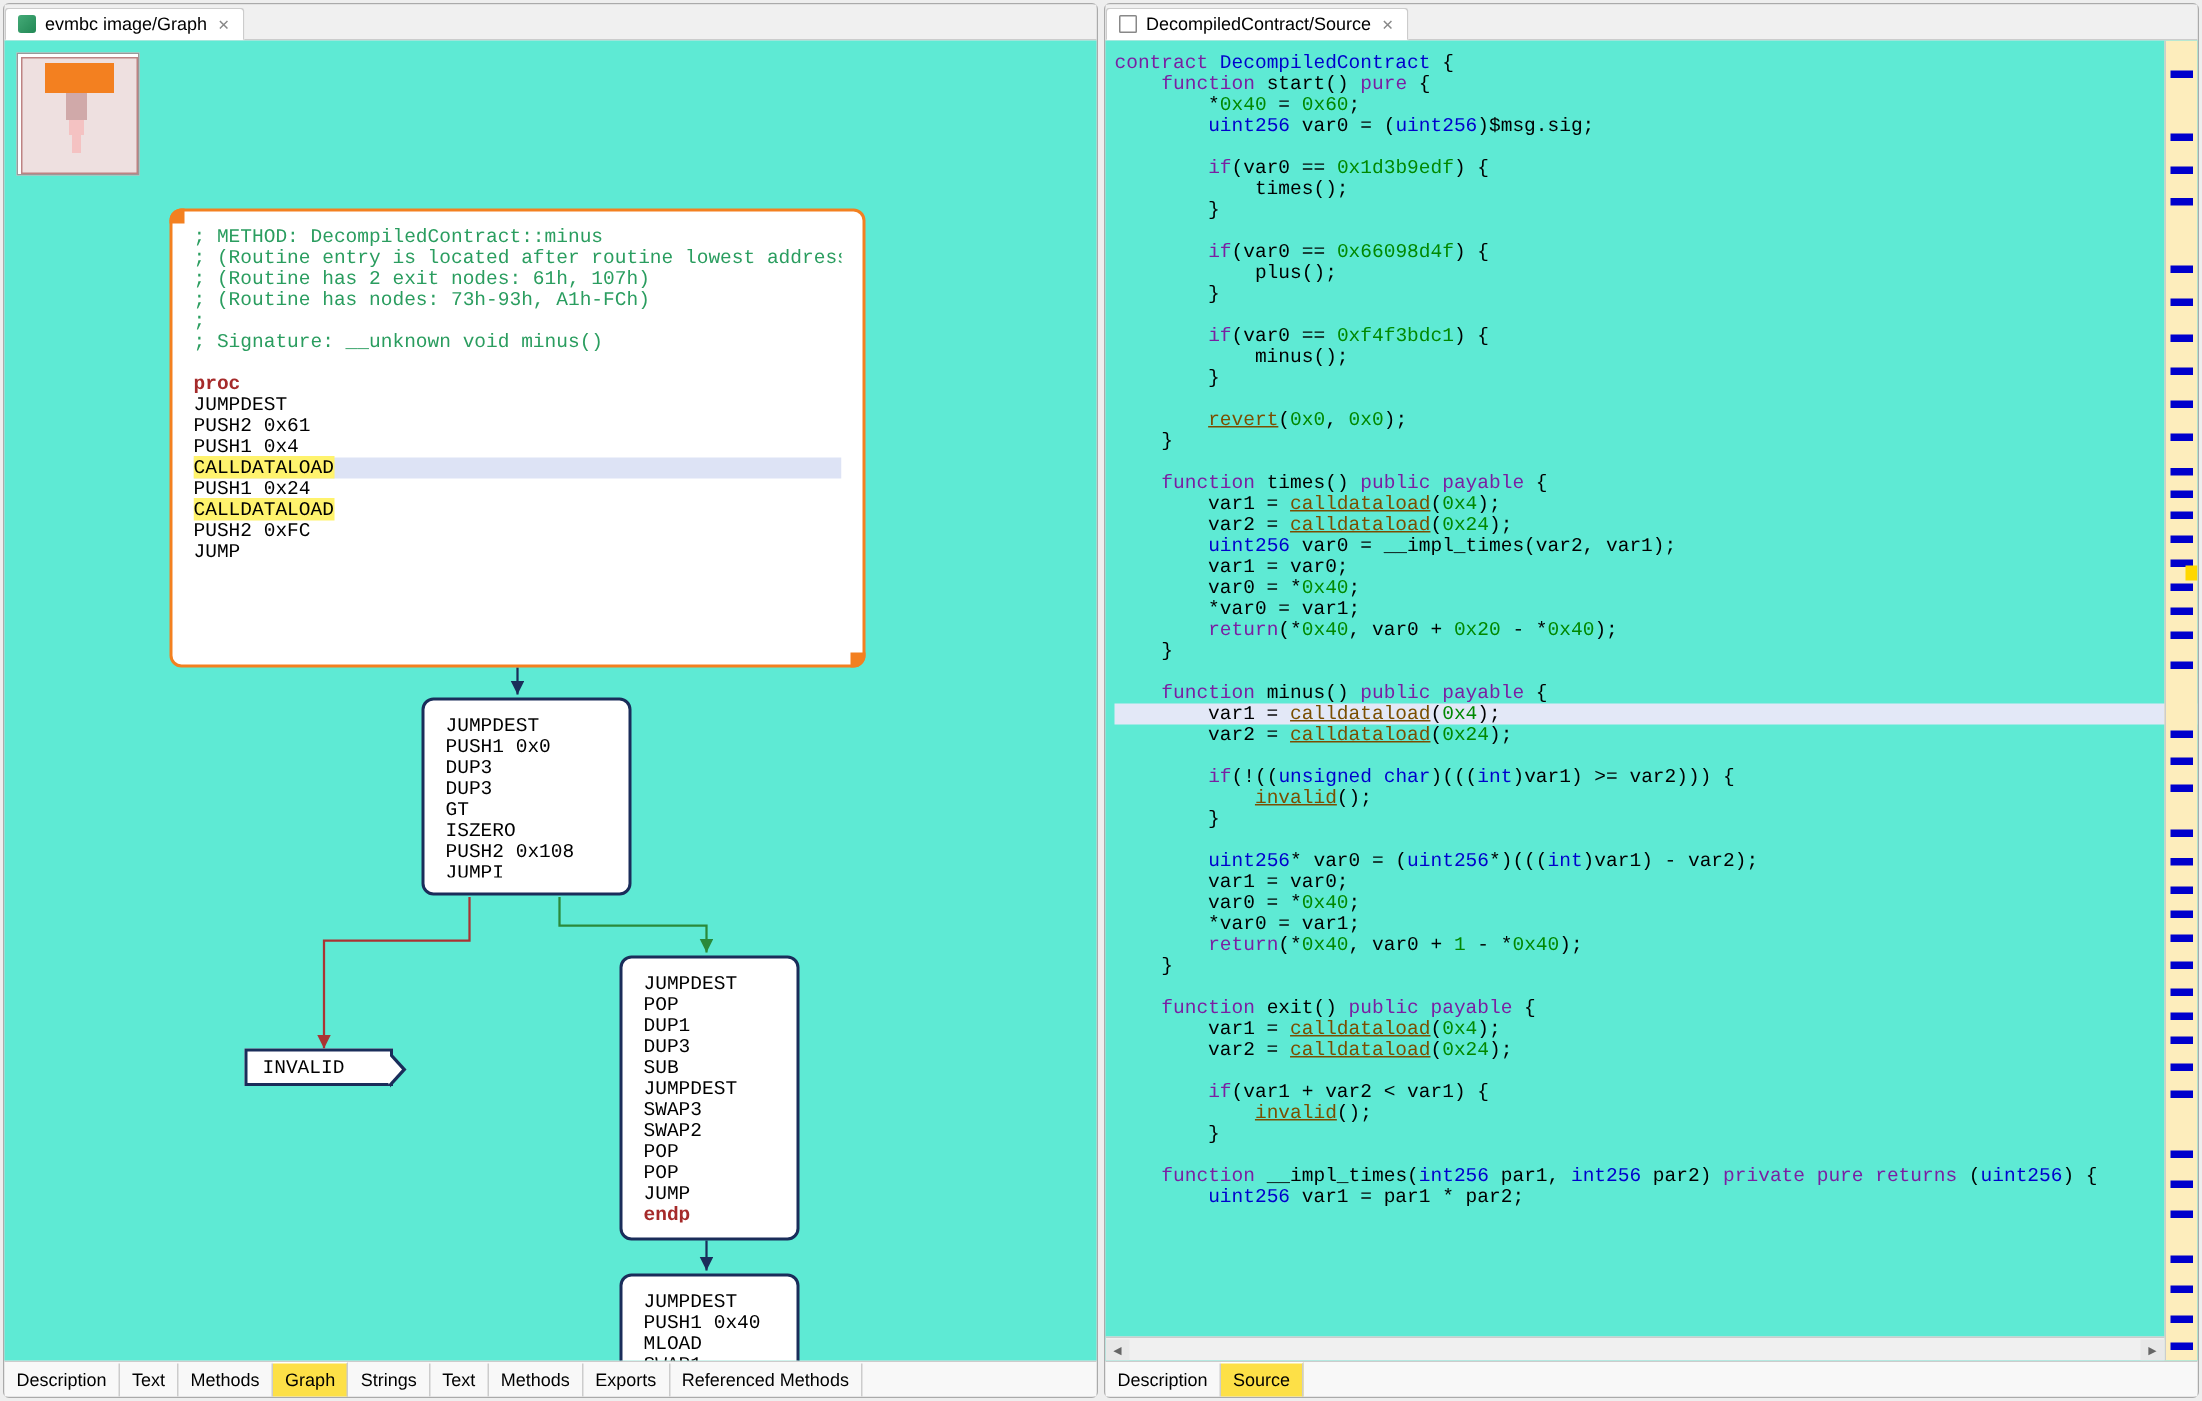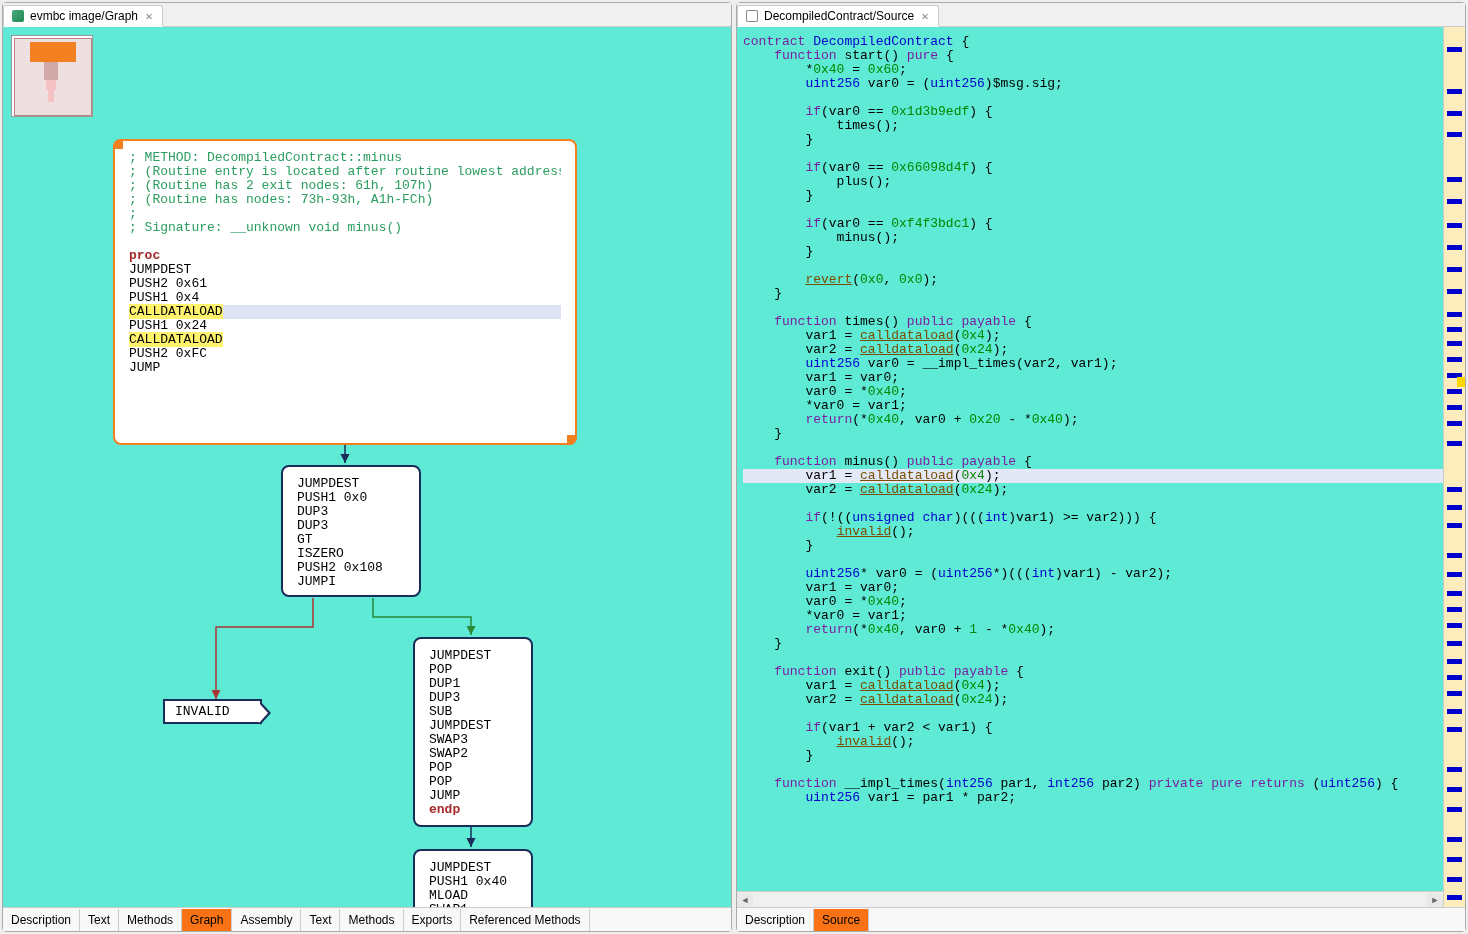--- a/index.html
+++ b/index.html
@@ -5,21 +5,21 @@
 * { margin:0; padding:0; box-sizing:border-box; }
 body { font-family: sans-serif; font-size:12px; background:#eee; width:1468px; height:934px; overflow:hidden; display:flex; }
 .panel { flex:1; background:#fff; border:1px solid #aaa; margin:2px; display:flex; flex-direction:column; position:relative; border-radius:4px; }
 .tab-bar { height:24px; background:#f0f0f0; border-bottom:1px solid #ccc; display:flex; align-items:flex-end; }
 .tab { padding:4px 8px; background:#fff; border:1px solid #ccc; border-bottom:1px solid #fff; margin-bottom:-1px; border-radius:3px 3px 0 0; display:flex; align-items:center; gap:6px; height:22px; cursor:pointer; }
 .tab-icon { width:12px; height:12px; display:inline-block; }
 .tab-close { width:10px; height:10px; display:inline-flex; align-items:center; justify-content:center; color:#888; font-family:monospace; }
 .content { flex:1; background:#5eead4; overflow:hidden; position:relative; }
 .bottom-tabs { height:24px; background:#f8f8f8; border-top:1px solid #ccc; display:flex; align-items:center; }
 .bottom-tab { padding:4px 8px; border-right:1px solid #ccc; cursor:pointer; font-size:12px; }
-.bottom-tab.active { background:#f97316; border-top:1px solid #fff; margin-top:-1px; }
+.bottom-tab.active { background:#fde047; border-top:1px solid #fff; margin-top:-1px; }
 
 
 .overview { position:absolute; top:8px; left:8px; width:82px; height:82px; border:1px solid #999; background:#fff; z-index:5; }
 .ov-top { position:absolute; top:6px; left:18px; width:46px; height:20px; background:#f38020; }
 .ov-stem { position:absolute; top:26px; left:32px; width:14px; height:18px; background:#bd8383; opacity:.6;}
 .ov-vp { position:absolute; top:2px; left:2px; width:78px; height:78px; border:1px solid #bd8383; background:rgba(189,131,131,.25); }
 .ov-mid{position:absolute;top:44px;left:34px;width:10px;height:10px;background:#f4c2c2;}
 .ov-bot{position:absolute;top:54px;left:36px;width:6px;height:12px;background:#f4c2c2;}
 
 .node { position:absolute; background:#fff; border:2px solid #1a2d5a; border-radius:8px; padding:6px 10px; font-family:'Courier New',monospace; font-size:13px; line-height:14px; }
@@ -155,21 +155,21 @@
 MLOAD
 SWAP1
 </div>
     </div>
   </div>
   <div class="bottom-tabs" id="lbt">
       <div class="bottom-tab">Description</div>
       <div class="bottom-tab">Text</div>
       <div class="bottom-tab">Methods</div>
       <div class="bottom-tab active">Graph</div>
-      <div class="bottom-tab">Assembly</div>
+      <div class="bottom-tab">Strings</div>
       <div class="bottom-tab">Text</div>
       <div class="bottom-tab">Methods</div>
       <div class="bottom-tab">Exports</div>
       <div class="bottom-tab">Referenced Methods</div>
     </div>
 </div>
 
 <div class="panel">
   <div class="tab-bar">
     <div class="tab">

